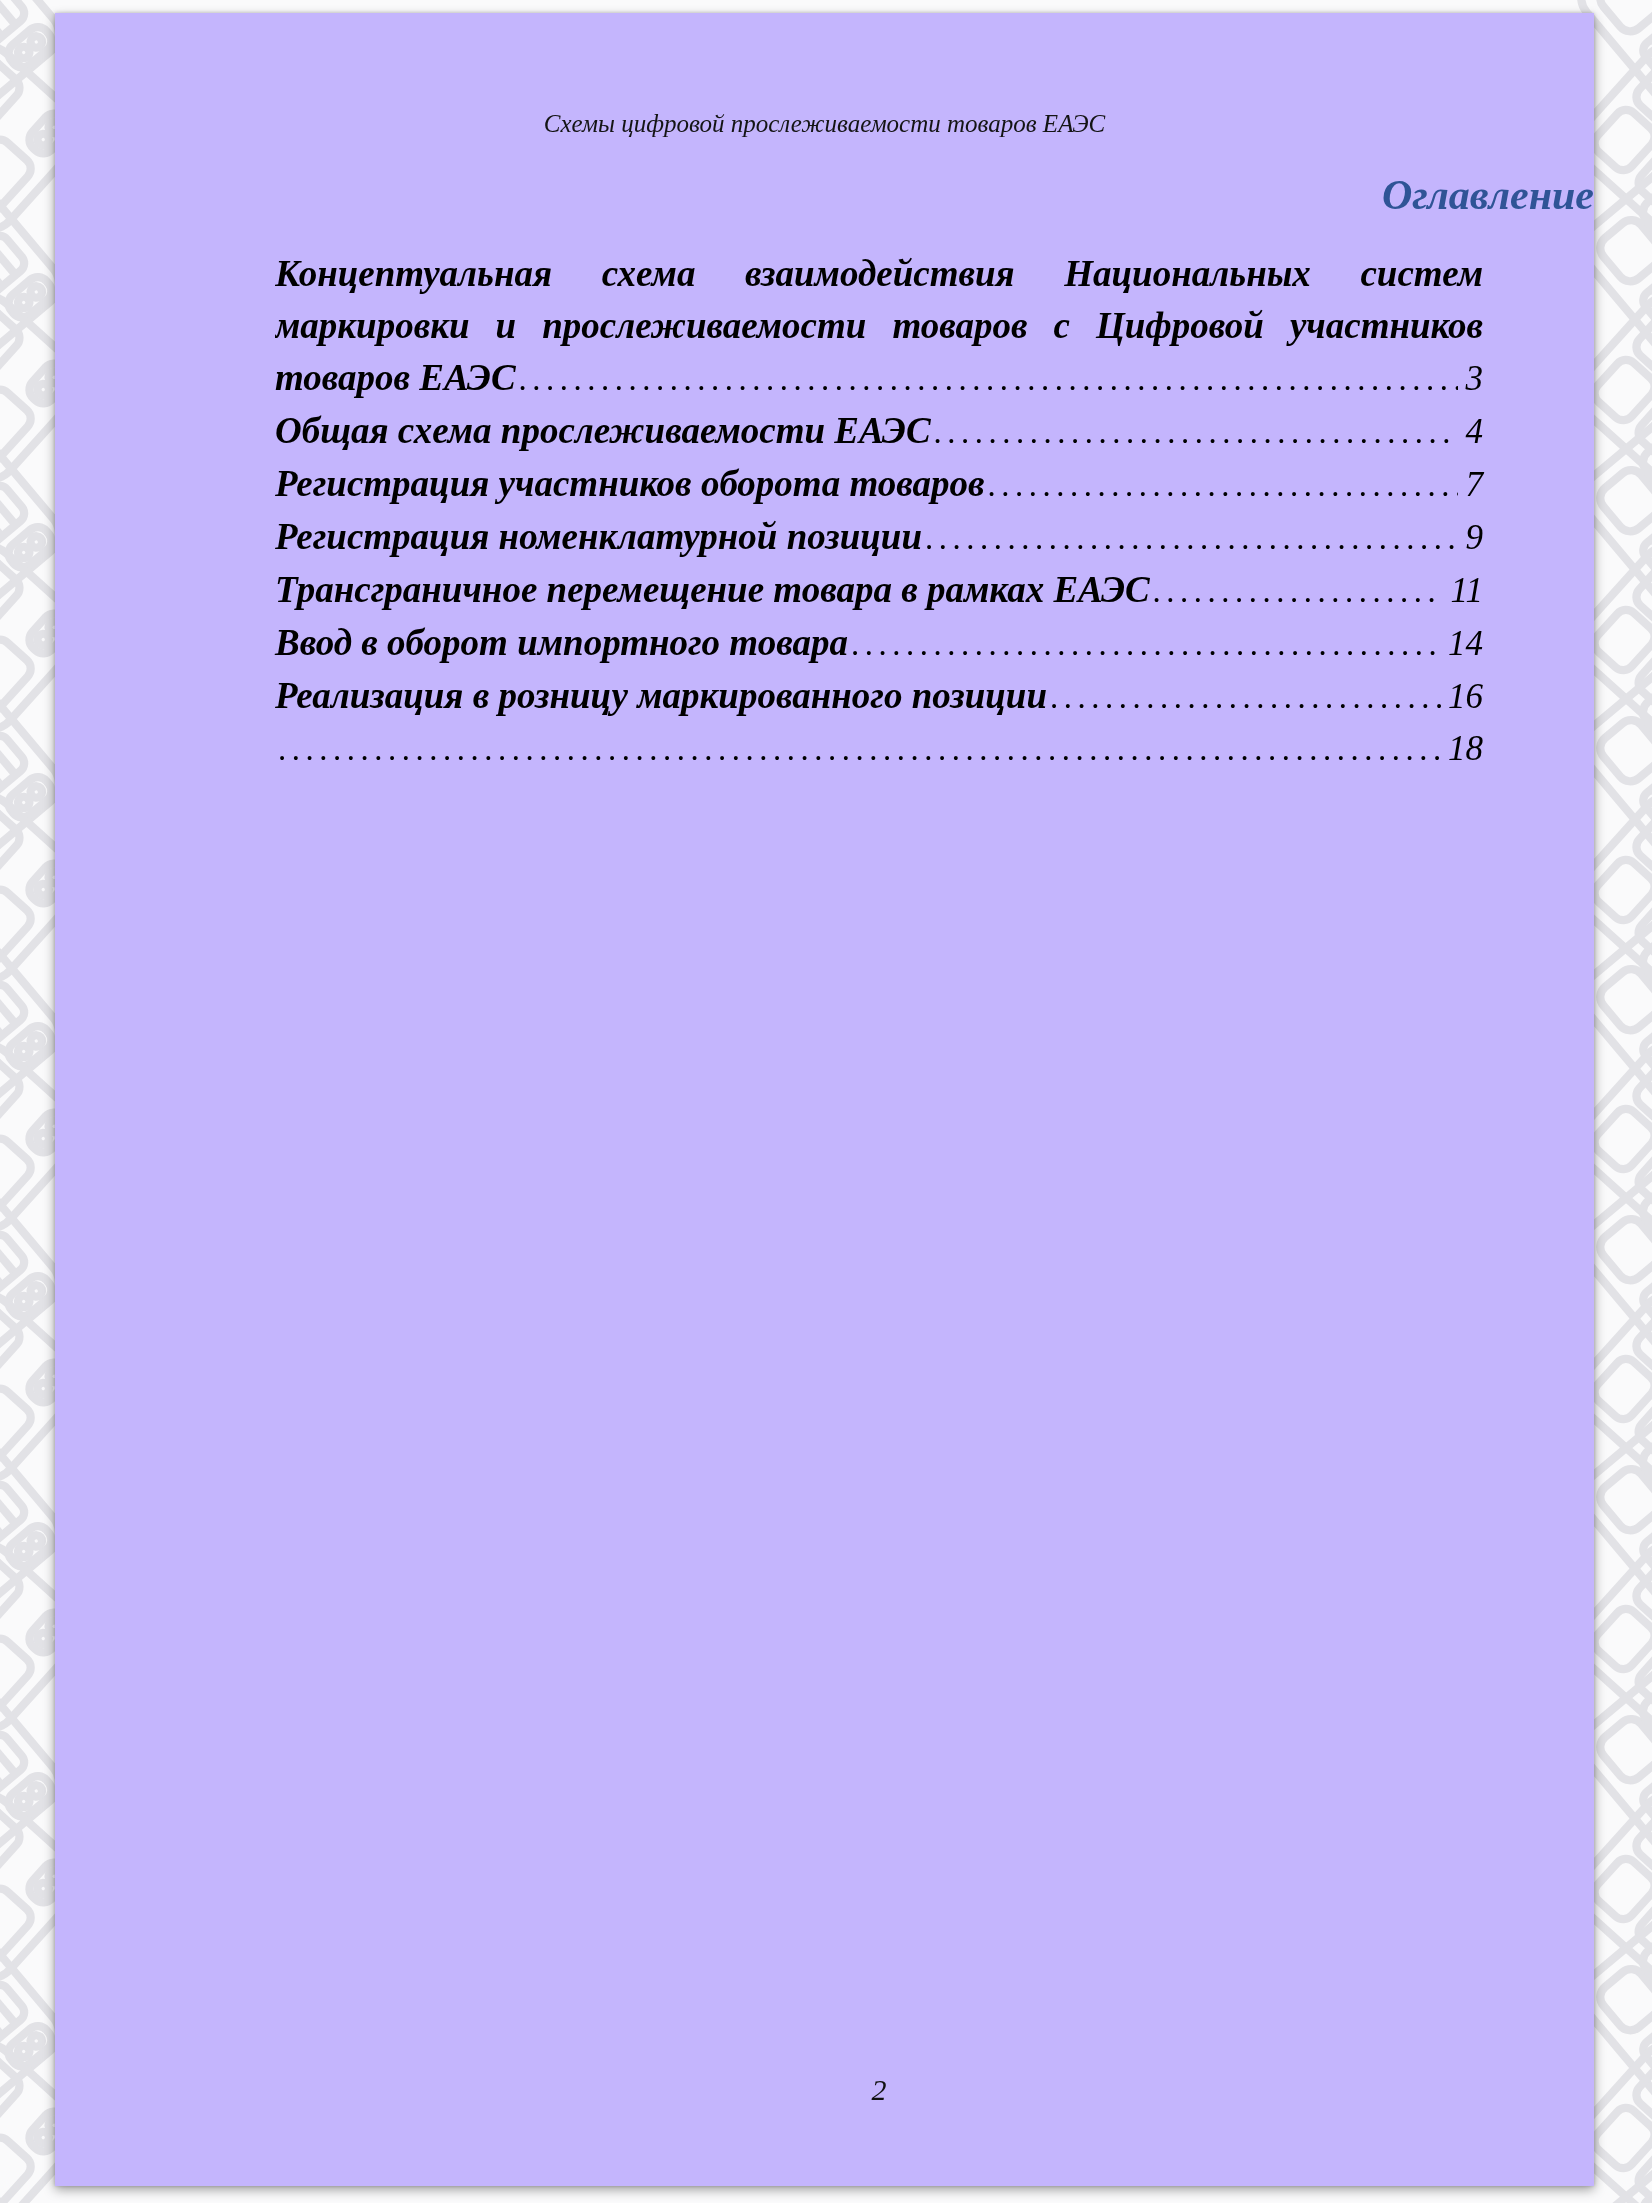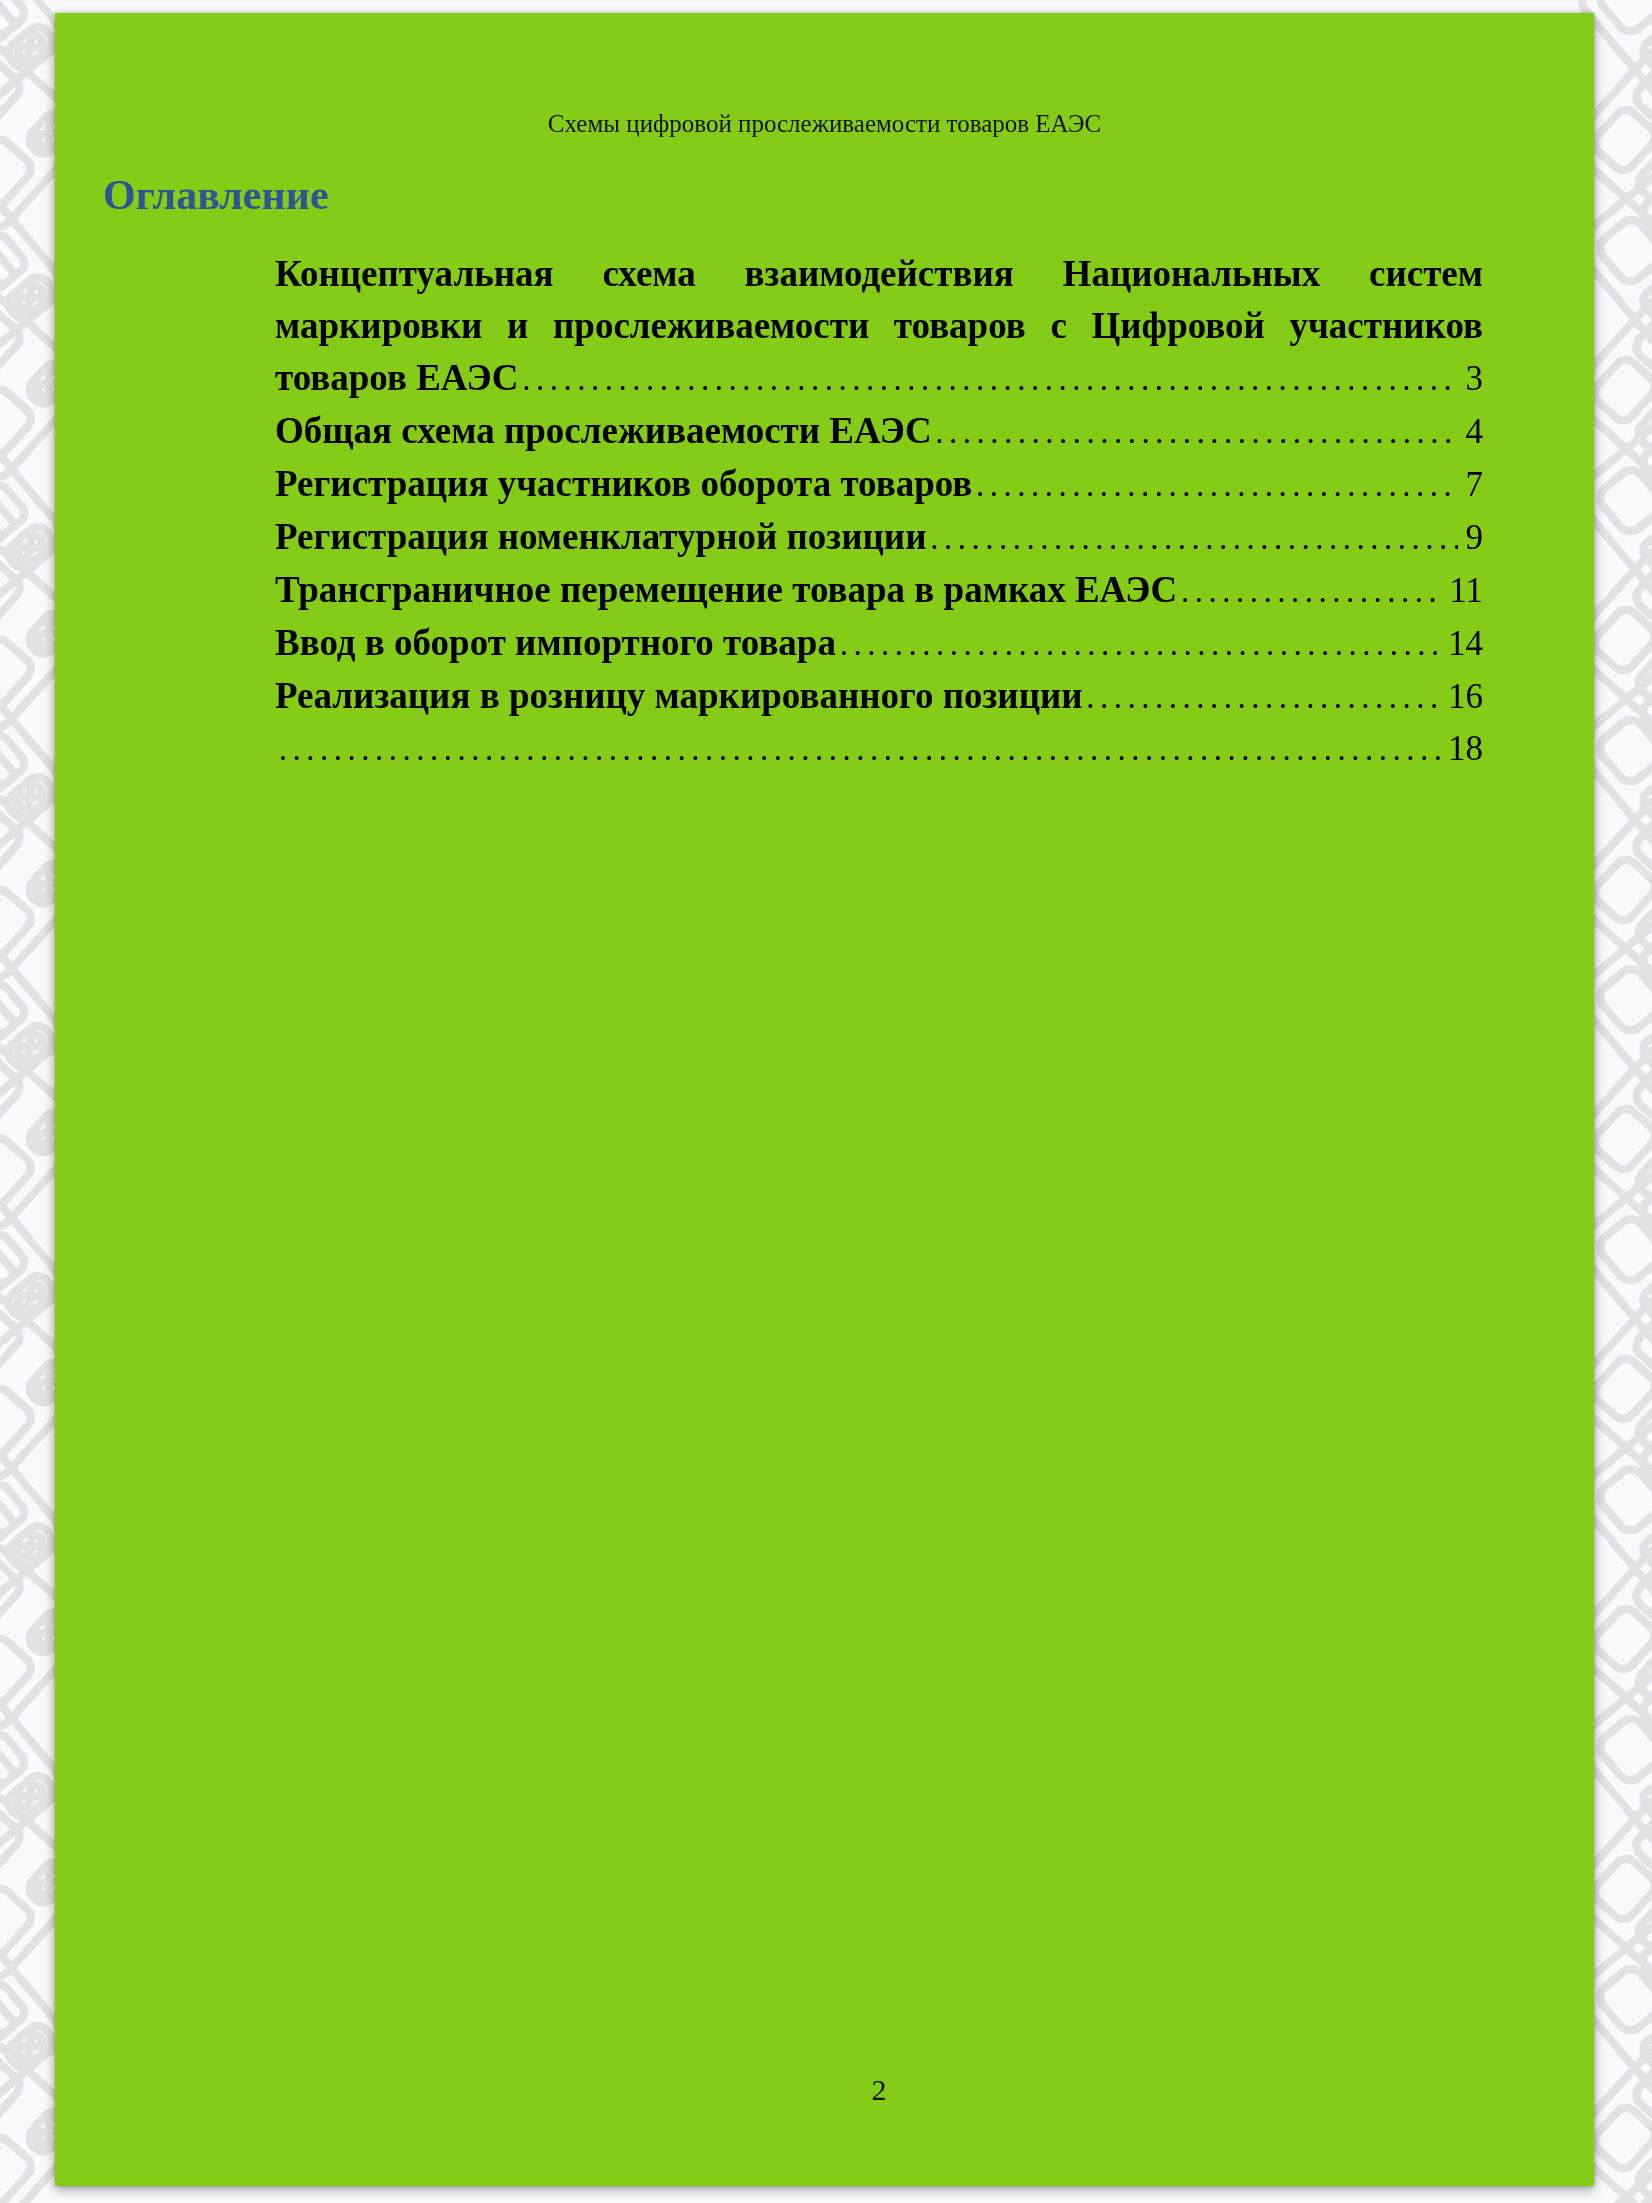--- a/index.html
+++ b/index.html
@@ -5,31 +5,32 @@
   html,body{margin:0;padding:0;}
   body{
     width:1653px;height:2204px;position:relative;overflow:hidden;
     background:#fafafb;
     font-family:"Liberation Serif","DejaVu Serif",serif;
   }
   #pattern-layer{position:absolute;inset:0;z-index:0;}
   .pat{position:absolute;width:197px;height:197px;}
   .page{
     position:absolute;left:55px;top:13px;width:1539px;height:2173px;
-    background:#84cc16;z-index:1;
+    background:#c4b5fd;z-index:1;
     box-shadow:0 3.7px 11px rgba(0,0,0,0.38),0 0 3.7px rgba(0,0,0,0.20);
+    font-style:italic;
   }
   .content{padding:96px 111px 0 220px;}
   .doc-header{
     margin:0 -111px 0 -220px;          
     text-align:center;font-size:25px;line-height:1.2;color:#141414;
   }
   .doc-title{
     margin:31px -111px 12px -220px;
-    text-align:left;font-size:42px;line-height:1.2;font-weight:bold;color:#2F5496;padding-left:48px;
+    text-align:right;font-size:42px;line-height:1.2;font-weight:bold;color:#2F5496;
   }
   .toc{margin-top:28px;font-size:37px;font-weight:bold;color:#000;}
   .toc-entry{cursor:pointer;}
   .toc-jline{
     line-height:52px;text-align:justify;text-align-last:justify;
     white-space:nowrap;overflow:hidden;
   }
   .toc-lastline{display:flex;align-items:baseline;line-height:52px;}
   .toc-title{white-space:nowrap;}
   .leader{

